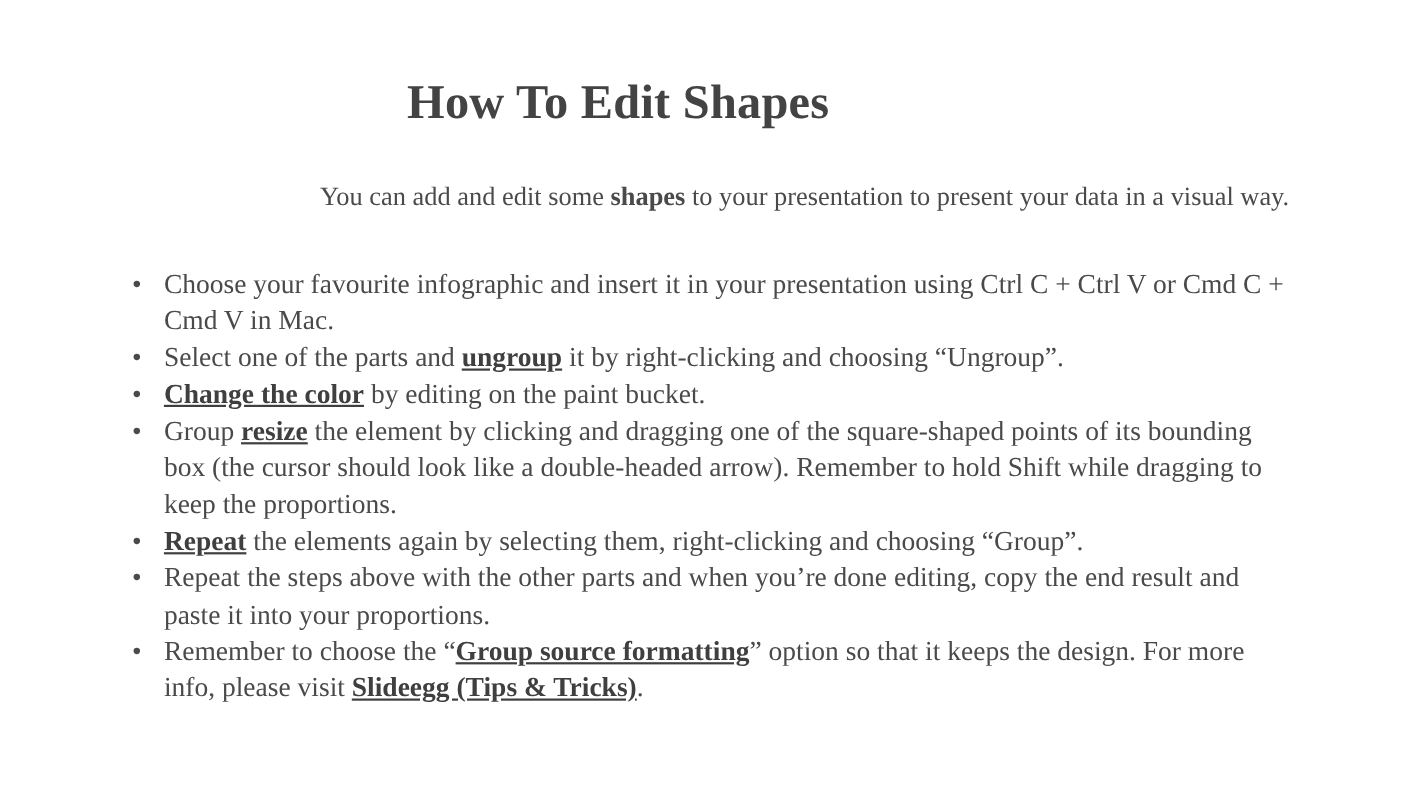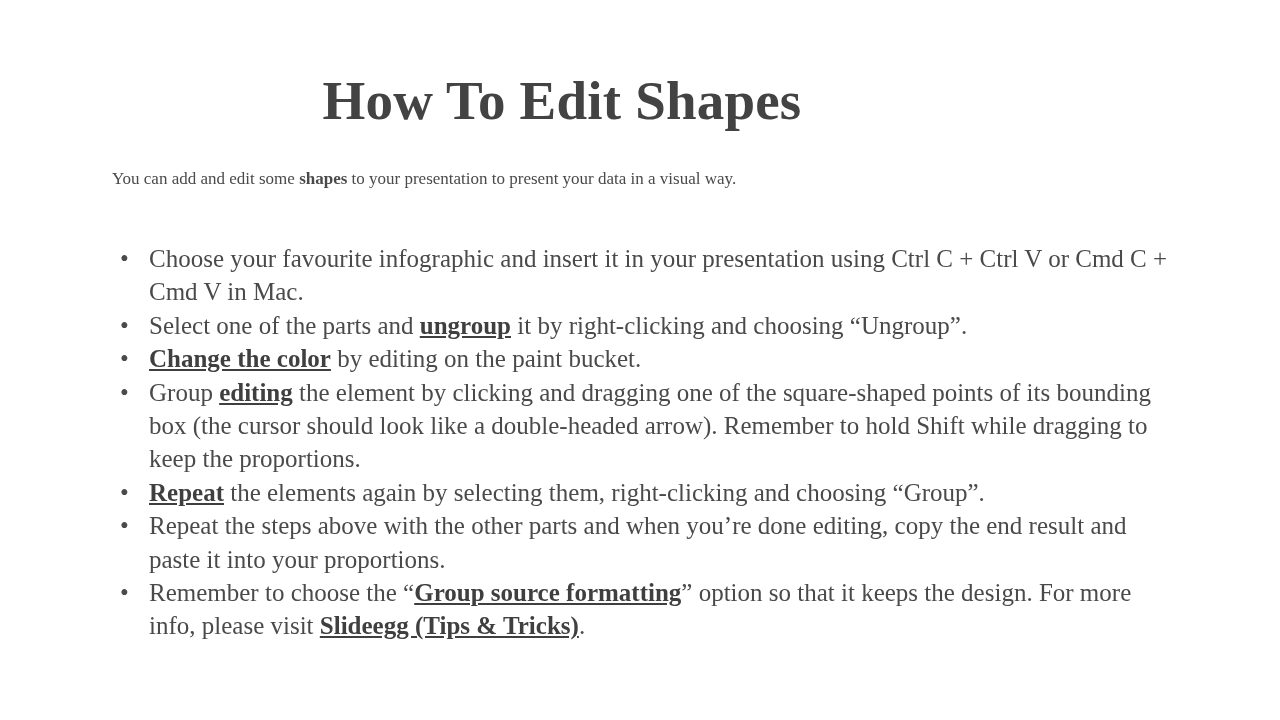--- a/index.html
+++ b/index.html
@@ -24,41 +24,42 @@
 
   
   .slide-title {
     position: absolute;
     left: 0;
     top: 32px;
     width: 1124px;
     text-align: center;
     font-family: "Liberation Serif", "DejaVu Serif", serif;
     font-weight: bold;
-    font-size: 55px;
+    font-size: 44px;
     line-height: 64px;
     letter-spacing: 0.2px;
     color: #434343;
     white-space: nowrap;
   }
 
   
   .body-block {
     position: absolute;
     left: 112px;
     top: 162px;
     width: 1060px;
   }
 
   .intro-paragraph {
-    font-size: 17px;
+    font-size: 24px;
     line-height: 34px;
     color: #4a4a4a;
     margin: 0 0 46px 0;
     font-weight: normal;
+    text-align: right;
   }
 
   .bullet-list {
     list-style: none;
     margin: 0;
     padding: 0;
   }
 
   .bullet-item {
     position: relative;
@@ -111,21 +112,21 @@
       <li class="bullet-item">
         <span class="bullet-dot">•</span>
         <span class="bullet-text"><span>Select one of the parts and </span><b>ungroup</b><span> it by right-clicking and choosing “Ungroup”.</span></span>
       </li>
       <li class="bullet-item">
         <span class="bullet-dot">•</span>
         <span class="bullet-text"><b>Change the color</b><span> by editing on the paint bucket.</span></span>
       </li>
       <li class="bullet-item">
         <span class="bullet-dot">•</span>
-        <span class="bullet-text"><span>Group </span><b>editing</b><span> the element by clicking and dragging one of the square-shaped points of its bounding box (the cursor should look like a double-headed arrow). Remember to hold Shift while dragging to keep the proportions.</span></span>
+        <span class="bullet-text"><span>Group </span><b>resize</b><span> the element by clicking and dragging one of the square-shaped points of its bounding box (the cursor should look like a double-headed arrow). Remember to hold Shift while dragging to keep the proportions.</span></span>
       </li>
       <li class="bullet-item">
         <span class="bullet-dot">•</span>
         <span class="bullet-text"><b>Repeat</b><span> the elements again by selecting them, right-clicking and choosing “Group”.</span></span>
       </li>
       <li class="bullet-item">
         <span class="bullet-dot">•</span>
         <span class="bullet-text"><span>Repeat the steps above with the other parts and when you’re done editing, copy the end result and paste it into your proportions.</span></span>
       </li>
       <li class="bullet-item">

